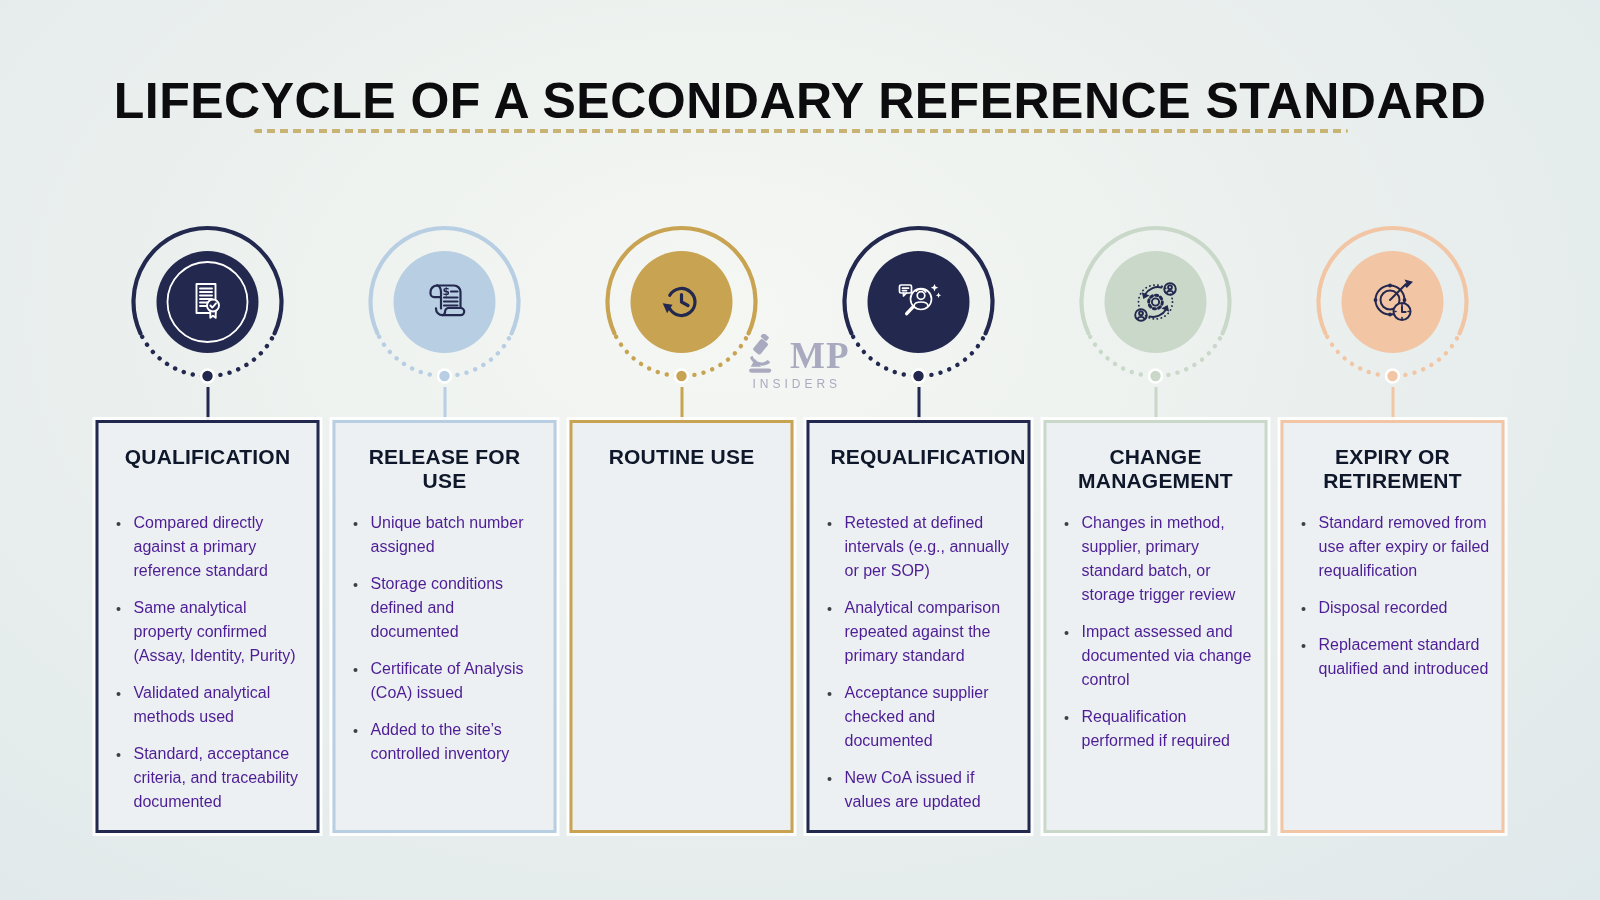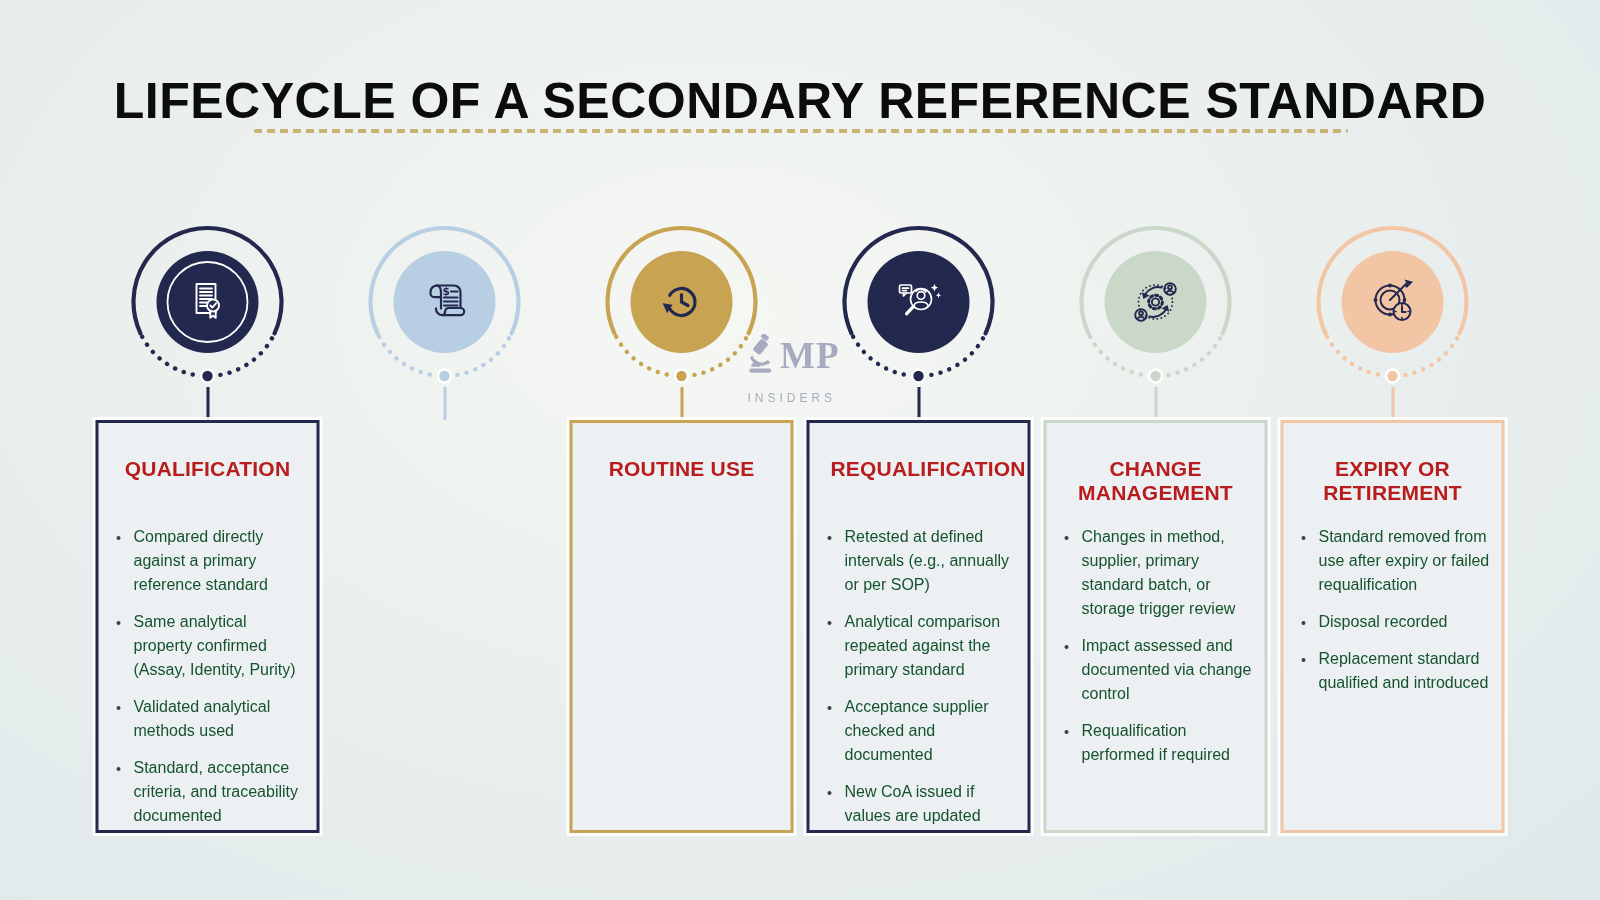--- a/index.html
+++ b/index.html
@@ -47,49 +47,49 @@
 
   .card{
     box-sizing:border-box;
     width:224px;height:413px;
     background:#edf0f2;
     border:3px solid var(--th);
     box-shadow:0 0 0 3px rgba(255,255,255,.9);
     padding:18px 9px 0 9px;
   }
   .card-title{
-    margin:16px auto;max-width:176px;min-height:52px;
+    margin:4px auto;max-width:176px;min-height:52px;
     text-align:center;
     font-size:21px;line-height:1.14;font-weight:700;
-    color:#b91c1c;letter-spacing:.2px;
+    color:#0f172a;letter-spacing:.2px;
   }
   .bullets{
     margin:14px 0 0 0;
     padding:0 0 0 24px;
-    color:#14532d;
+    color:#4c1d95;
   }
   .bullets li{
     font-size:16px;line-height:1.5;
     margin-bottom:13px;
     padding-left:2px;
   }
   .bullets li::marker{color:#3e3e43;font-size:.9em;}
 
   .watermark{
     position:absolute;left:744px;top:334px;z-index:5;
     display:flex;flex-direction:column;align-items:center;
     color:#9fa0b8;opacity:.88;pointer-events:none;
   }
-  .wm-row{display:flex;align-items:flex-end;gap:2px;}
+  .wm-row{display:flex;align-items:flex-end;gap:12px;}
   .wm-brand{
     font-family:"Liberation Serif", serif;
     font-size:37px;font-weight:600;line-height:1;letter-spacing:1px;
   }
   .wm-sub{
-    font-size:12px;letter-spacing:4px;margin-top:17px;font-weight:500;
+    font-size:12px;letter-spacing:4px;margin-top:3px;font-weight:500;
   }
 </style>
 </head>
 <body>
 
 <div class="page">
 
   <h1 class="page-title">LIFECYCLE OF A SECONDARY REFERENCE STANDARD</h1>
   <div class="title-divider"></div>
 
@@ -150,20 +150,29 @@
           <path d="M20.5 19 v11.5"></path>
           <path d="M30.5 13.5 h6.5"></path>
           <path d="M23.5 19.5 h13.5 M23.5 23.5 h13.5 M23.5 27.5 h13.5"></path>
           <path d="M40 30 c2 0 3.7 1.6 3.7 3.6 0 2 -1.7 3.6 -3.7 3.6 h-18 c-3.6 0 -6.5 -2.9 -6.5 -6.5 v-0.4"></path>
           <path d="M22 37.2 c1.6 -0.6 2.6 -2.1 2.6 -3.8 0 -1.9 1.6 -3.4 3.5 -3.4 h11.4"></path>
           <text x="22" y="16.8" font-size="10.5" font-weight="bold" font-family="DejaVu Sans, sans-serif" stroke="none" fill="currentColor">$</text>
         </g>
         <circle class="anchor-dot" cx="85" cy="159" r="6.5"></circle>
       </svg>
       <div class="connector"></div>
+      <div class="card">
+        <h2 class="card-title">RELEASE FOR USE</h2>
+        <ul class="bullets">
+          <li>Unique batch number assigned</li>
+          <li>Storage conditions defined and documented</li>
+          <li>Certificate of Analysis (CoA) issued</li>
+          <li>Added to the site’s controlled inventory</li>
+        </ul>
+      </div>
     </div>
 
     <div class="col t-gold">
       <svg class="icon-svg" viewBox="0 0 170 170">
         <path class="ring-solid" d="M17.94 116.27 A74 74 0 1 1 152.06 116.27"></path>
         <path class="ring-dots" d="M19.66 119.74 A74 74 0 0 0 150.34 119.74"></path>
         <circle class="main-circle" cx="85" cy="85" r="51"></circle>
         <g class="glyph" transform="translate(61,61)" fill="none" stroke="currentColor" stroke-width="3.2" stroke-linecap="round" stroke-linejoin="round">
           <path d="M12.3 17.25 A13.5 13.5 0 1 1 12.3 30.75"></path>
           <path d="M5.2 25.2 L15 26.8 L9.6 35.2 z" fill="currentColor" stroke="none"></path>

